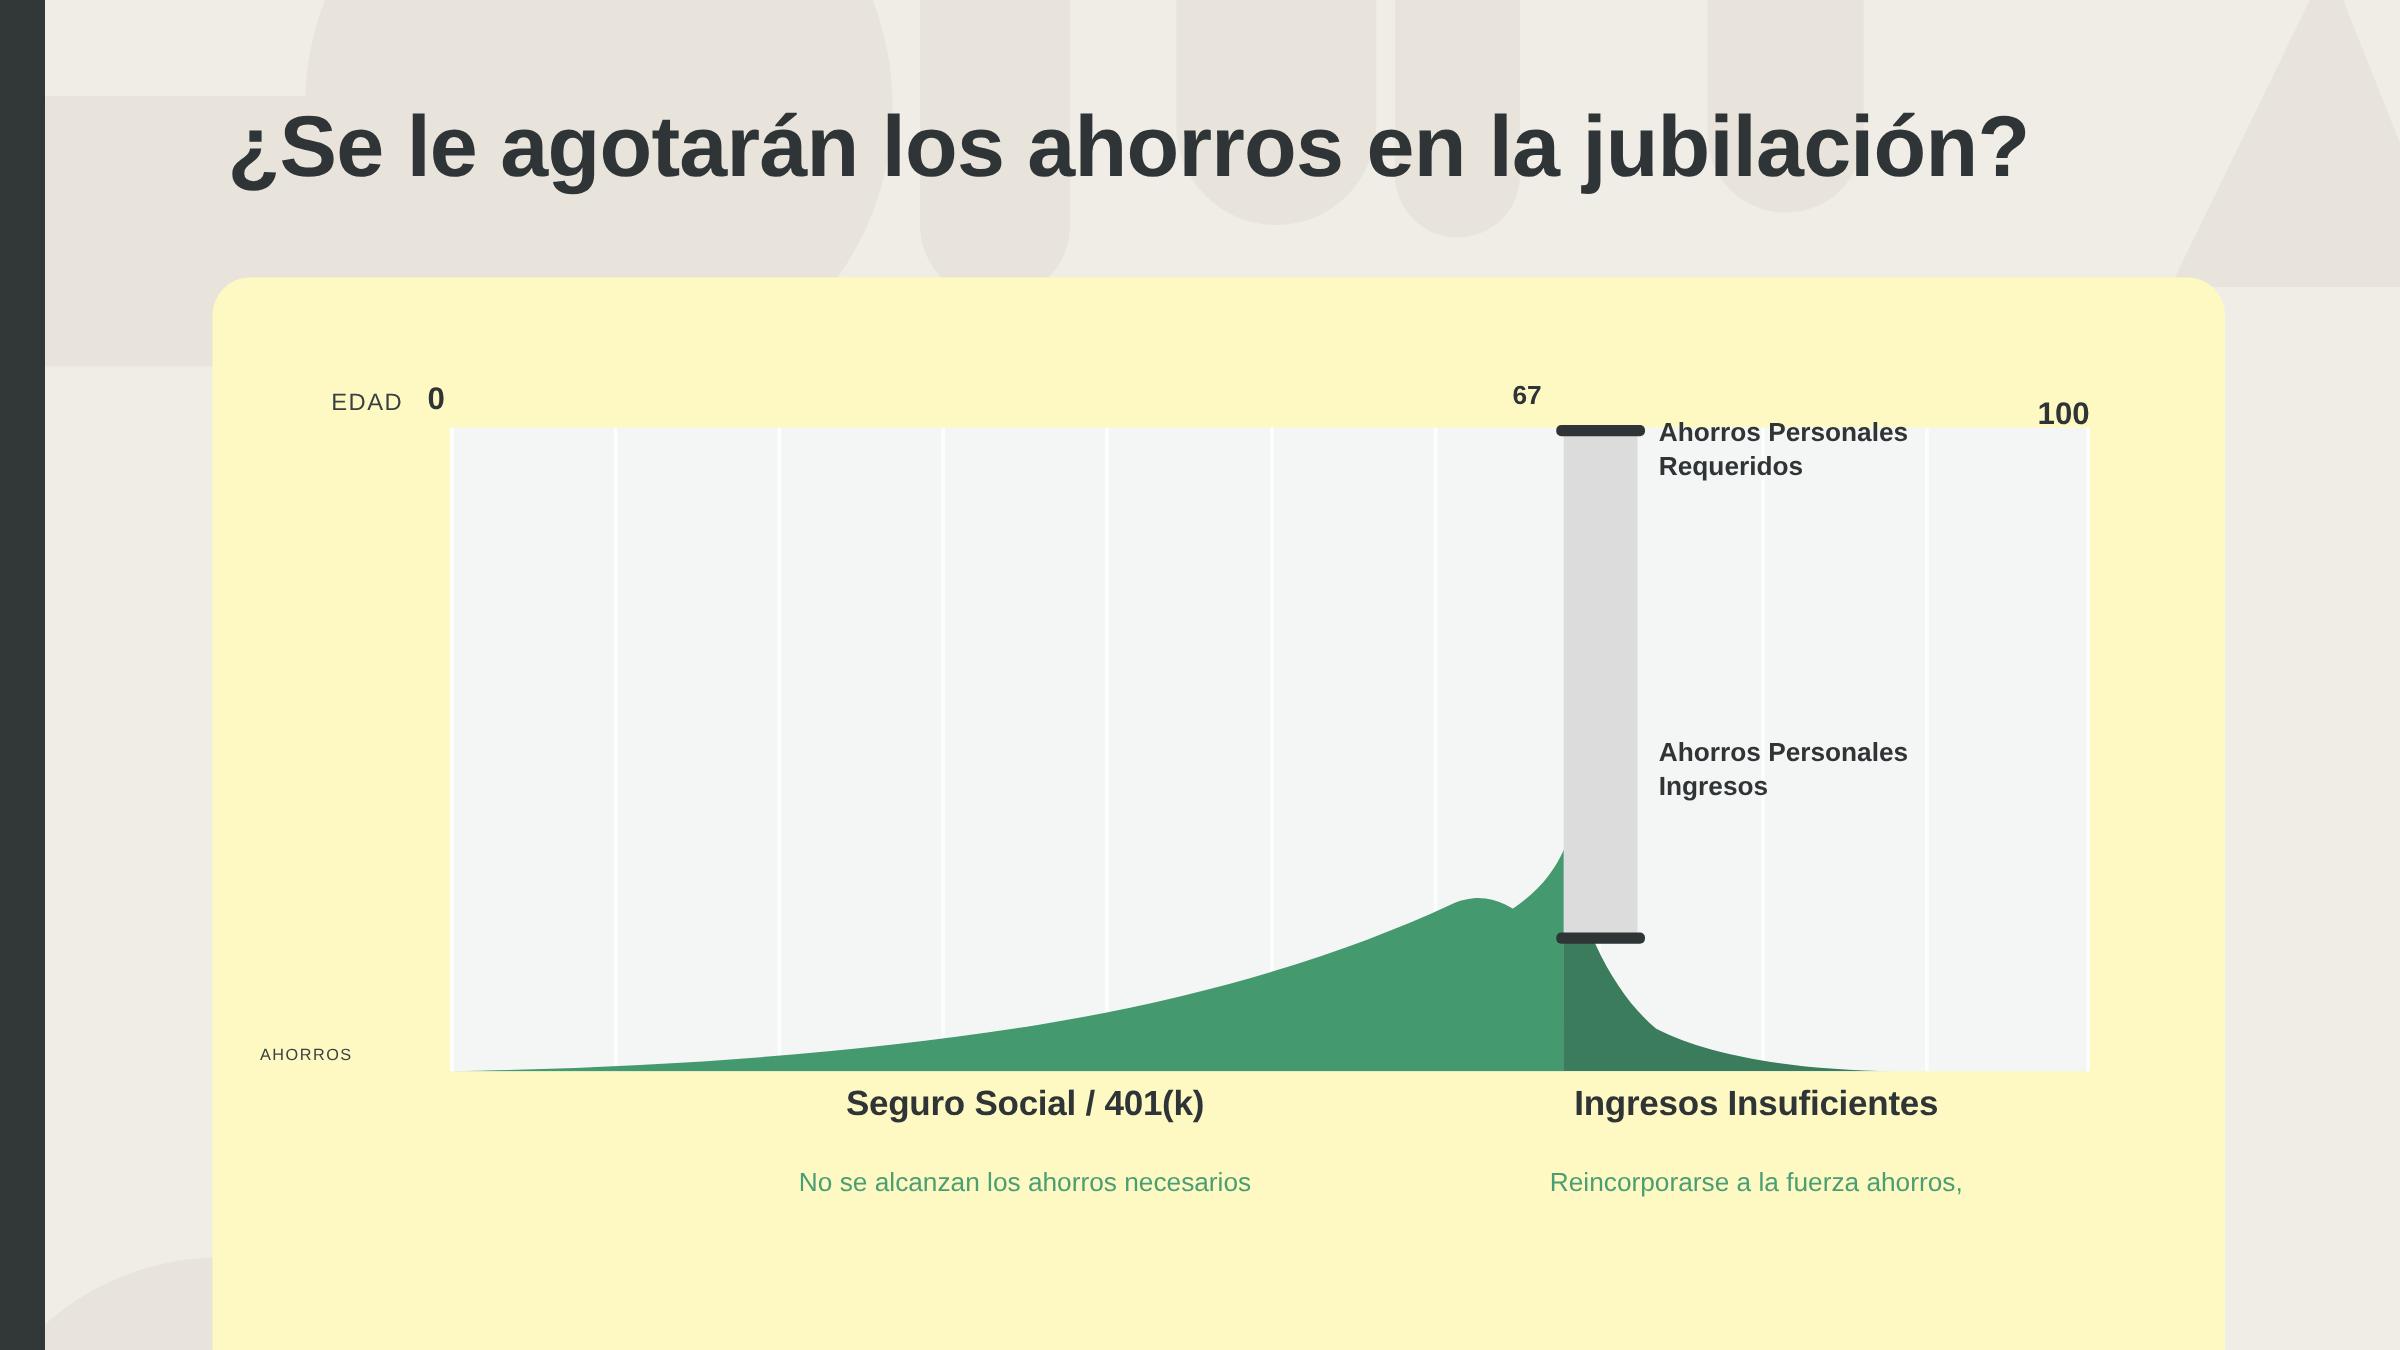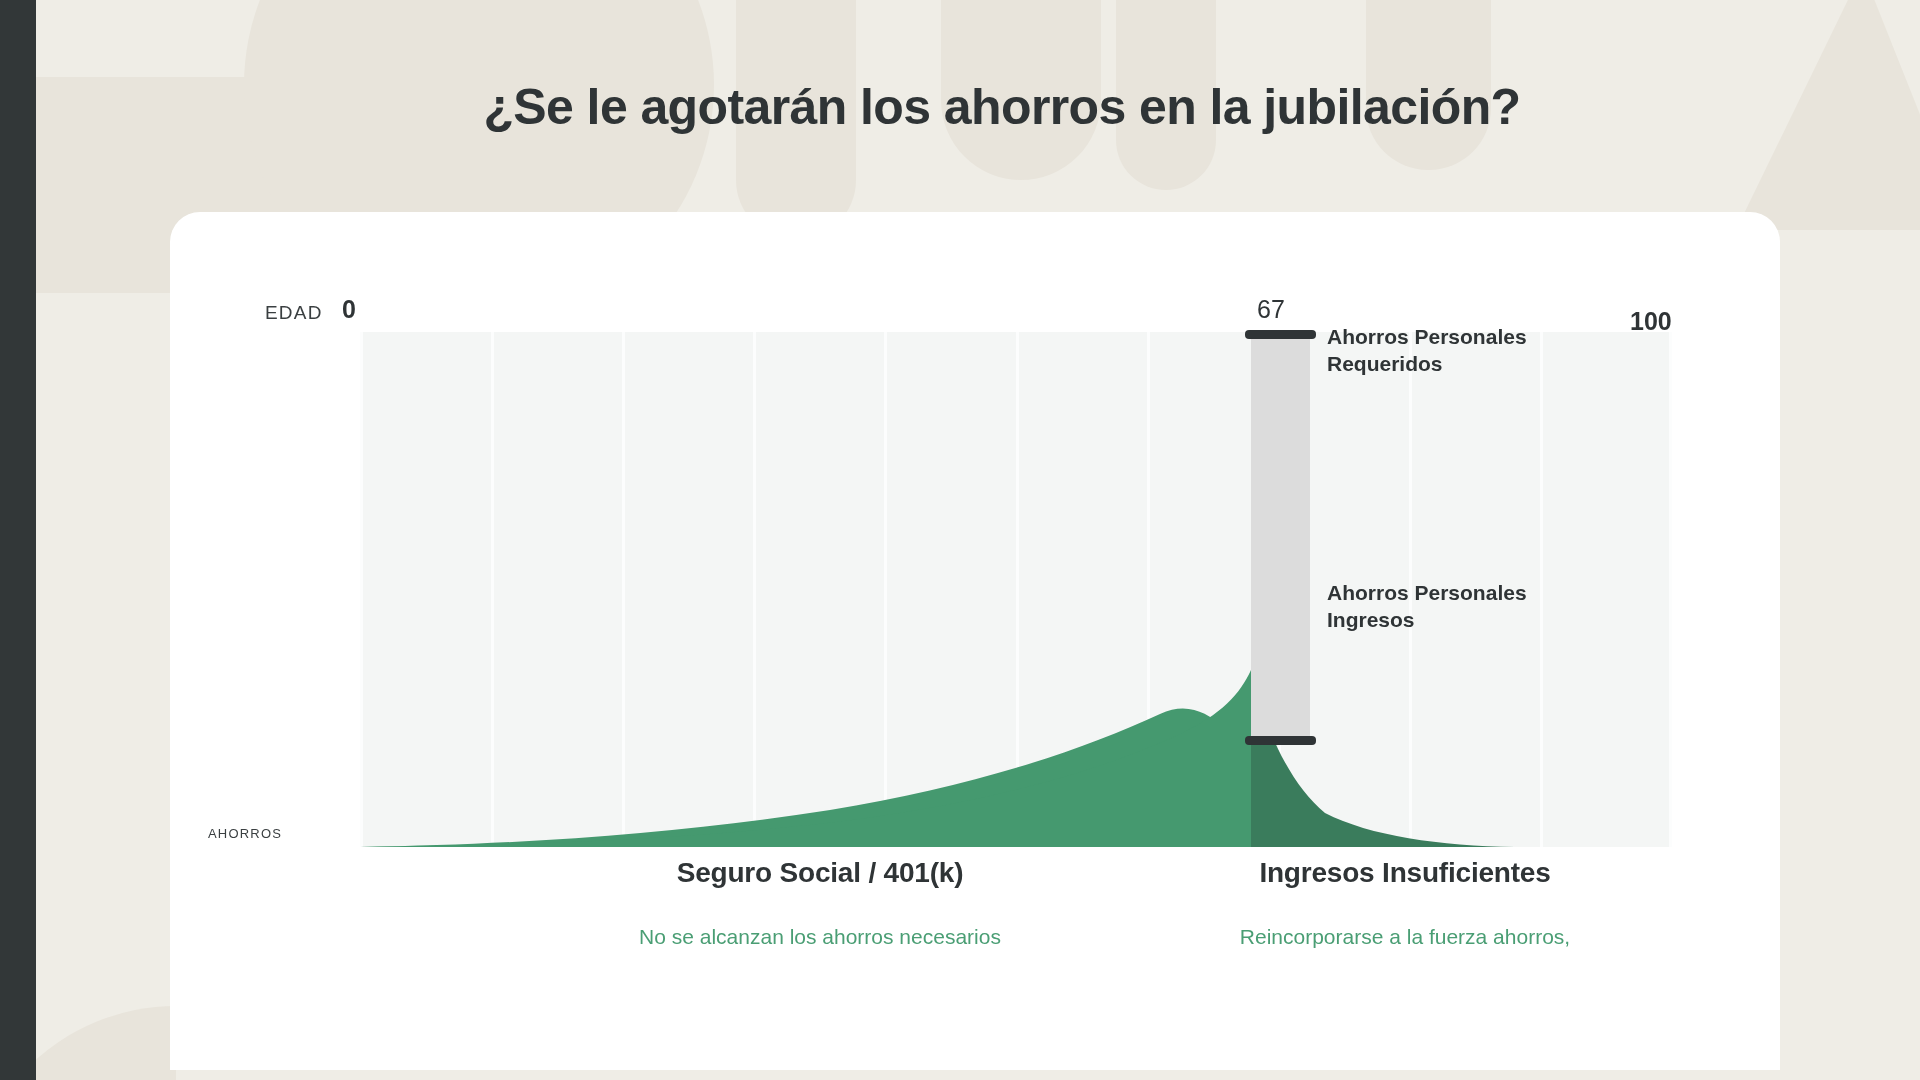--- a/index.html
+++ b/index.html
@@ -29,28 +29,28 @@
   .deco-pill-1        { left:905px; top:-80px;  width:160px; height:260px; border-radius:0 0 80px 80px;}
   .deco-pill-2        { left:1080px;top:-40px;  width:100px; height:230px; border-radius:0 0 50px 50px;}
   .deco-pill-3        { left:1330px;top:-90px;  width:125px; height:260px; border-radius:0 0 62px 62px;}
   .deco-tri-1         { left:1700px;top:-30px;  width:230px; height:260px;
                         clip-path:polygon(55% 0%, 100% 100%, 0% 100%); }
 
   
   .title{
     position:absolute; left:182px; top:78px; width:1640px;
     z-index:3;
-    font-size:50px; font-weight:bold; letter-spacing:-0.6px;
-    color:#2F3436; text-align:center; white-space:nowrap;
+    font-size:69px; font-weight:bold; letter-spacing:-0.6px;
+    color:#2F3436; text-align:left; white-space:nowrap;
   }
 
   
   .card{
-    position:absolute; left:170px; top:212px; width:1610px; height:858px;
-    background:#ffffff; border-radius:30px 30px 0 0;
+    position:absolute; left:170px; top:222px; width:1610px; height:858px;
+    background:#fef9c3; border-radius:30px 30px 0 0;
     z-index:2;
   }
 
   
   .chart{
     position:absolute; left:0; top:0; width:1610px; height:858px;
   }
 
   .plot{
     position:absolute; left:190px; top:120px; width:1312px; height:515px;
@@ -68,21 +68,21 @@
   .lbl-edad{
     position:absolute; left:95px; top:90px;
     font-size:19px; letter-spacing:1.2px; color:#3A3F41; font-weight:500;
   }
   .lbl-age-0{
     position:absolute; left:172px; top:83px;
     font-size:25px; font-weight:bold; color:#2F3436;
   }
   .lbl-age-67{
     position:absolute; left:1040px; top:83px;
-    font-size:25px; font-weight:normal; color:#2F3436;margin-left:47px;
+    font-size:21px; font-weight:bold; color:#2F3436;
   }
   .lbl-age-100{
     position:absolute; left:1460px; top:83px;
     font-size:25px; font-weight:bold; color:#2F3436;margin-top:12px;
   }
   .lbl-ahorros{
     position:absolute; left:38px; top:614px;
     font-size:13px; letter-spacing:1.2px; color:#3A3F41; font-weight:400;
   }
 

